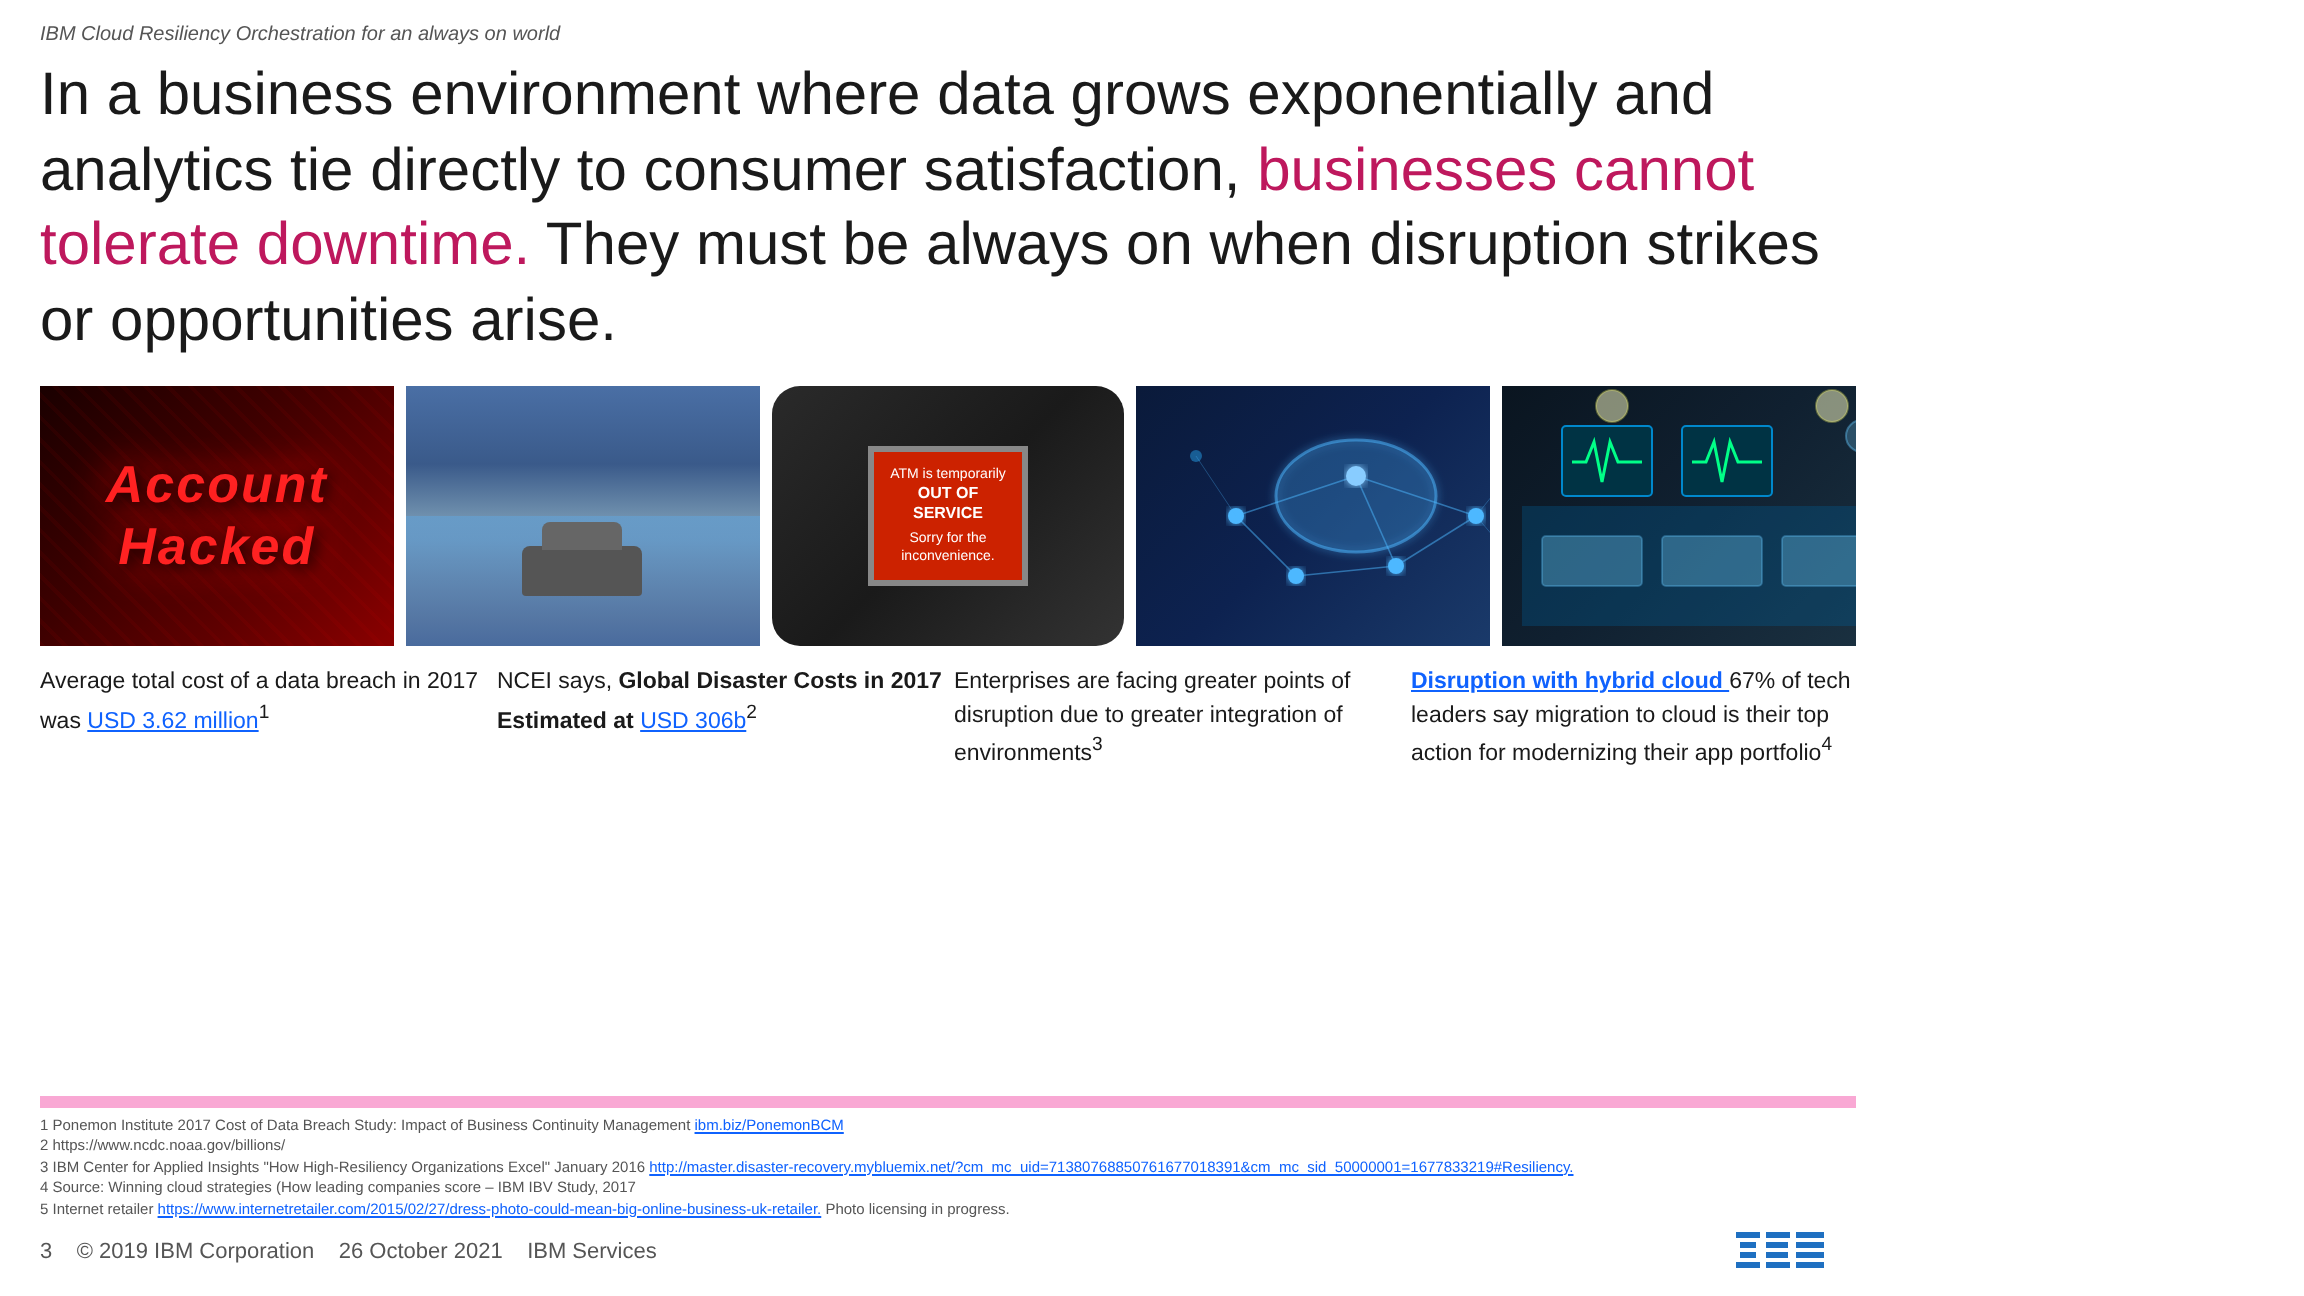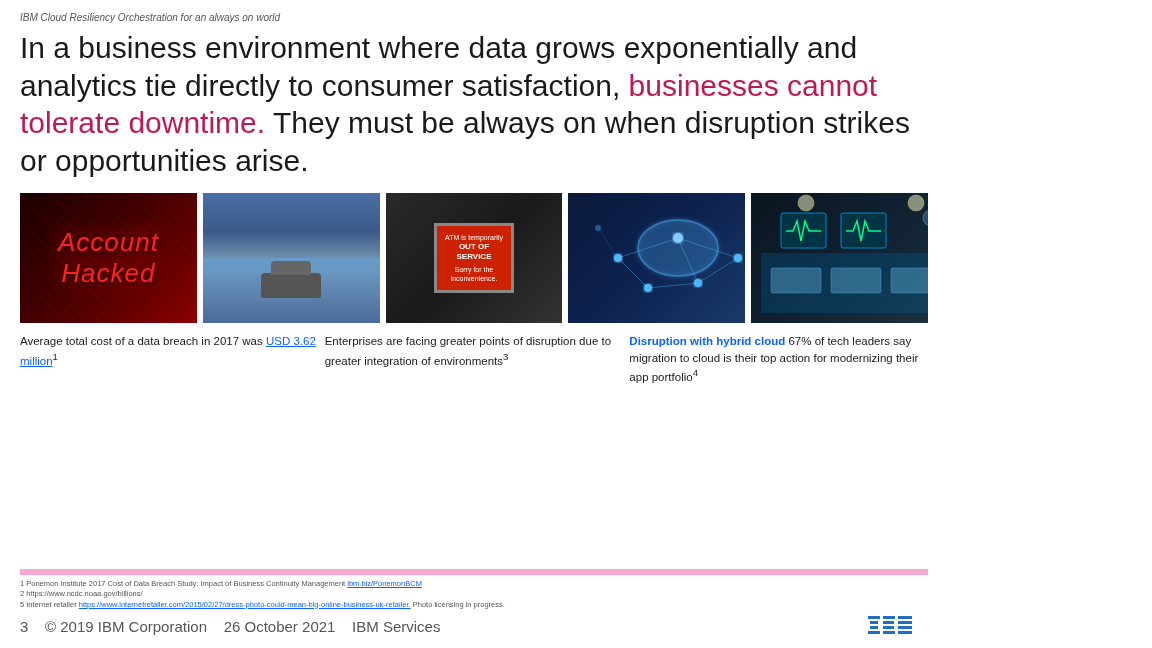--- a/index.html
+++ b/index.html
@@ -60,21 +60,21 @@
       background: repeating-linear-gradient(
         45deg,
         rgba(255,0,0,0.05) 0px,
         rgba(255,0,0,0.05) 2px,
         transparent 2px,
         transparent 8px
       );
     }
     .hack-text {
       font-size: 26px;
-      font-weight: 400;
+      font-weight: 700;
       color: #ff2222;
       text-shadow: 2px 2px 8px #000, 0 0 20px #ff0000;
       font-style: italic;
       z-index: 1;
       text-align: center;
       font-family: 'Arial Black', sans-serif;
       letter-spacing: 1px;
     }
     
     .img-flood {
@@ -114,20 +114,21 @@
       height: 14px;
       background: #666;
       border-radius: 4px 4px 0 0;
     }
     
     .img-atm {
       background: linear-gradient(135deg, #2a2a2a 0%, #1a1a1a 50%, #333 100%);
       display: flex;
       align-items: center;
       justify-content: center;
+      border-radius: 14px;
     }
     .atm-screen {
       width: 80px;
       height: 70px;
       background: #cc2200;
       border: 3px solid #888;
       display: flex;
       flex-direction: column;
       align-items: center;
       justify-content: center;
@@ -176,40 +177,41 @@
     }
     .card-text .card-link {
       color: #0f62fe;
       text-decoration: underline;
     }
     .card-text .card-bold {
       font-weight: bold;
     }
     .card-text .card-highlight {
       color: #0f62fe;
+      text-decoration: underline;
     }
     .footnotes {
       font-size: 7.5px;
       color: #555;
       line-height: 1.4;
       margin-top: 6px;
       border-top: 6px solid #f9a8d4;
       padding-top: 4px;
     }
     .footnotes a {
       color: #0f62fe;
     }
     .footer-bar {
       display: flex;
       align-items: center;
       justify-content: space-between;
       margin-top: 4px;
     }
     .footer-left {
-      font-size: 15px;
+      font-size: 11px;
       color: #555;
     }
   </style>
 </head>
 <body>
 
 <div class="page-wrapper">
 
   <div class="subtitle">IBM Cloud Resiliency Orchestration for an always on world</div>
 
@@ -294,30 +296,35 @@
         <circle cx="180" cy="25" r="8" fill="rgba(100,180,220,0.3)" stroke="rgba(100,200,255,0.4)" stroke-width="1"></circle>
       </svg>
     </div>
   </div>
 
   <div class="cards-row">
     <div class="card-text">
       <span>Average total cost of a data breach in 2017 was </span><a class="card-link" href="#">USD 3.62 million</a><sup>1</sup>
     </div>
     <div class="card-text">
+      <span>NCEI says, <span class="card-bold">Global Disaster Costs in 2017 Estimated at </span></span><a class="card-link" href="#">USD 306b</a><sup>2</sup>
+    </div>
+    <div class="card-text">
       <span>Enterprises are facing greater points of disruption due to greater integration of environments</span><sup>3</sup>
     </div>
     <div class="card-text">
       <span class="card-highlight card-bold">Disruption with hybrid cloud </span><span>67% of tech leaders say migration to cloud is their top action for modernizing their app portfolio</span><sup>4</sup>
     </div>
   </div>
 
   <div class="footnotes">
     <div>1  Ponemon Institute 2017 Cost of Data Breach Study: Impact of Business Continuity Management <a href="#">ibm.biz/PonemonBCM</a></div>
     <div>2  https://www.ncdc.noaa.gov/billions/</div>
+    <div>3  IBM Center for Applied Insights  "How High-Resiliency Organizations Excel"  January 2016 <a href="#">http://master.disaster-recovery.mybluemix.net/?cm_mc_uid=71380768850761677018391&amp;cm_mc_sid_50000001=1677833219#Resiliency.</a></div>
+    <div>4  Source: Winning cloud strategies (How leading companies score – IBM IBV Study, 2017</div>
     <div>5  Internet retailer <a href="#">https://www.internetretailer.com/2015/02/27/dress-photo-could-mean-big-online-business-uk-retailer.</a> Photo licensing in progress.</div>
   </div>
 
   <div class="footer-bar">
     <div class="footer-left">
       <span>3</span>&nbsp;&nbsp;&nbsp;
       <span>© 2019 IBM Corporation</span>&nbsp;&nbsp;&nbsp;
       <span>26 October 2021</span>&nbsp;&nbsp;&nbsp;
       <span>IBM Services</span>
     </div>

